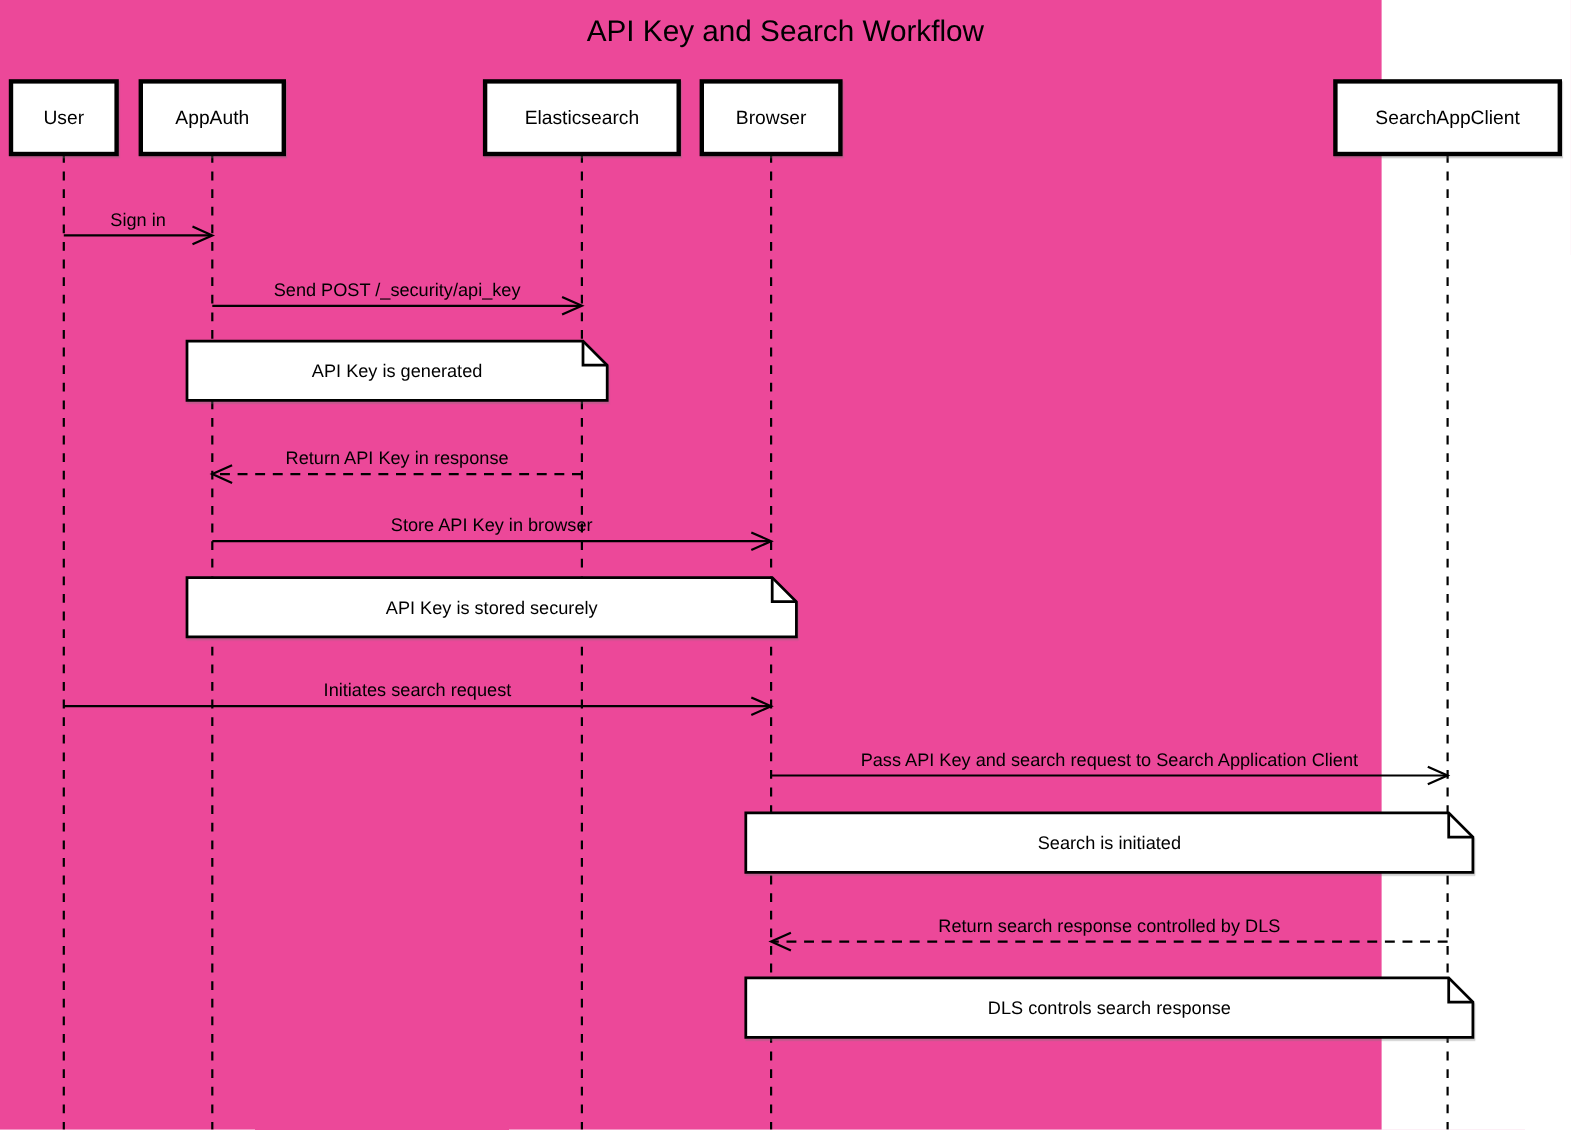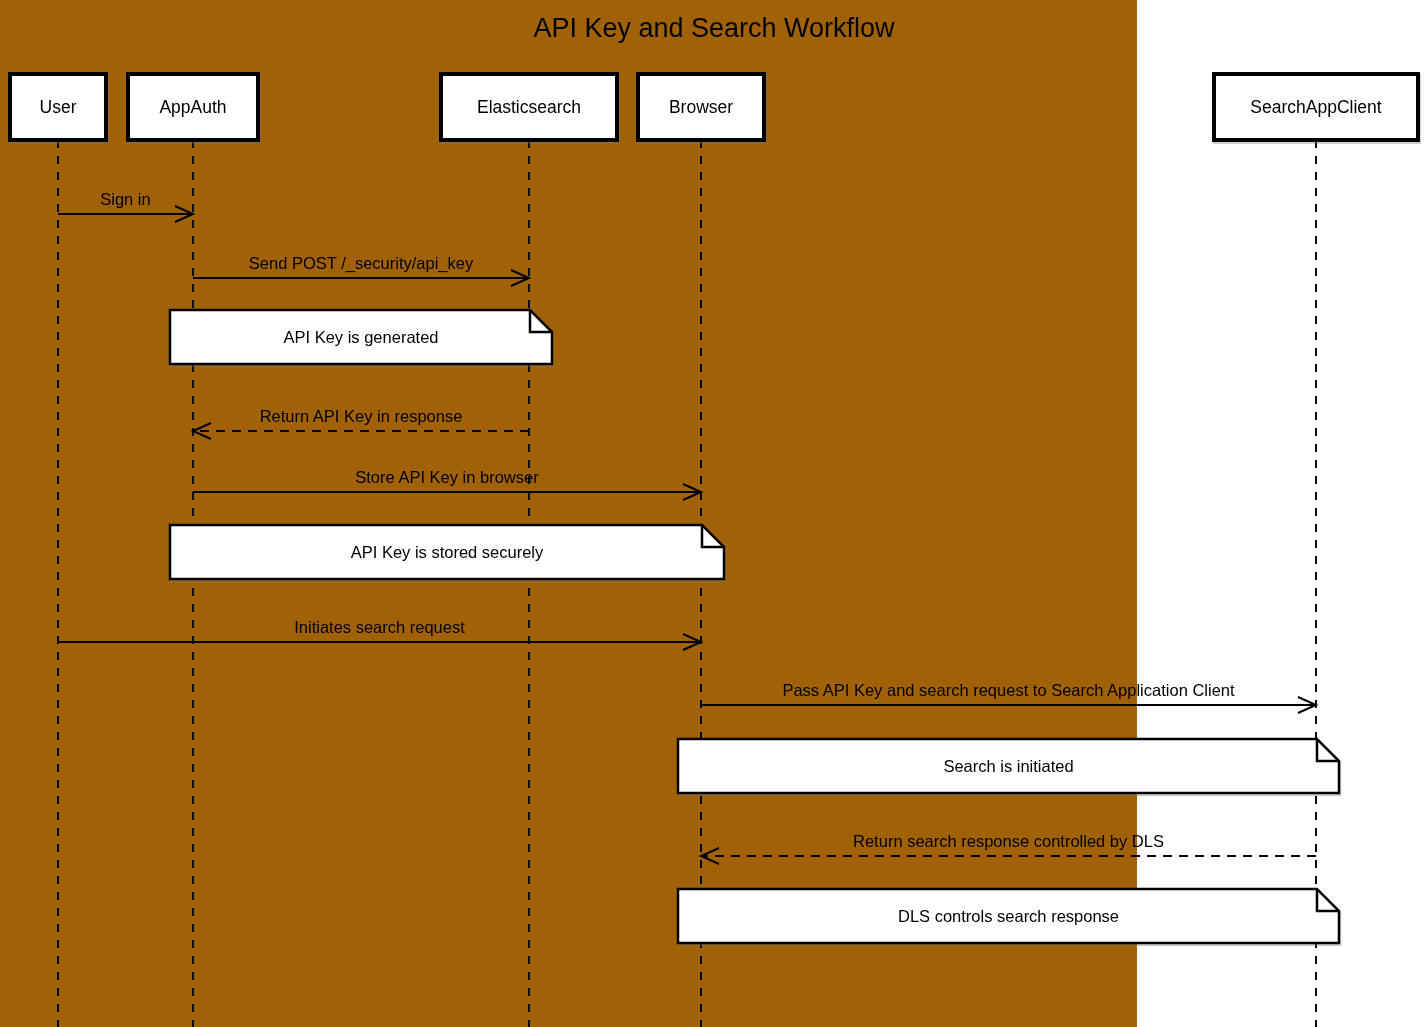--- a/index.html
+++ b/index.html
@@ -5,23 +5,23 @@
   html, body {
     margin: 0;
     padding: 0;
     background: #ffffff;
     width: 1428px;
     height: 1027px;
     overflow: hidden;
   }
   .canvas {
     position: relative;
-    width: 1137px;
+    width: 1256px;
     height: 1027px;
-    background: #a16207;
+    background: #ec4899;
   }
   svg text {
     font-family: "Liberation Sans", sans-serif;
     fill: #000000;
   }
   .title-text {
     font-size: 27px;
     font-weight: 500;
   }
   .actor-label {

